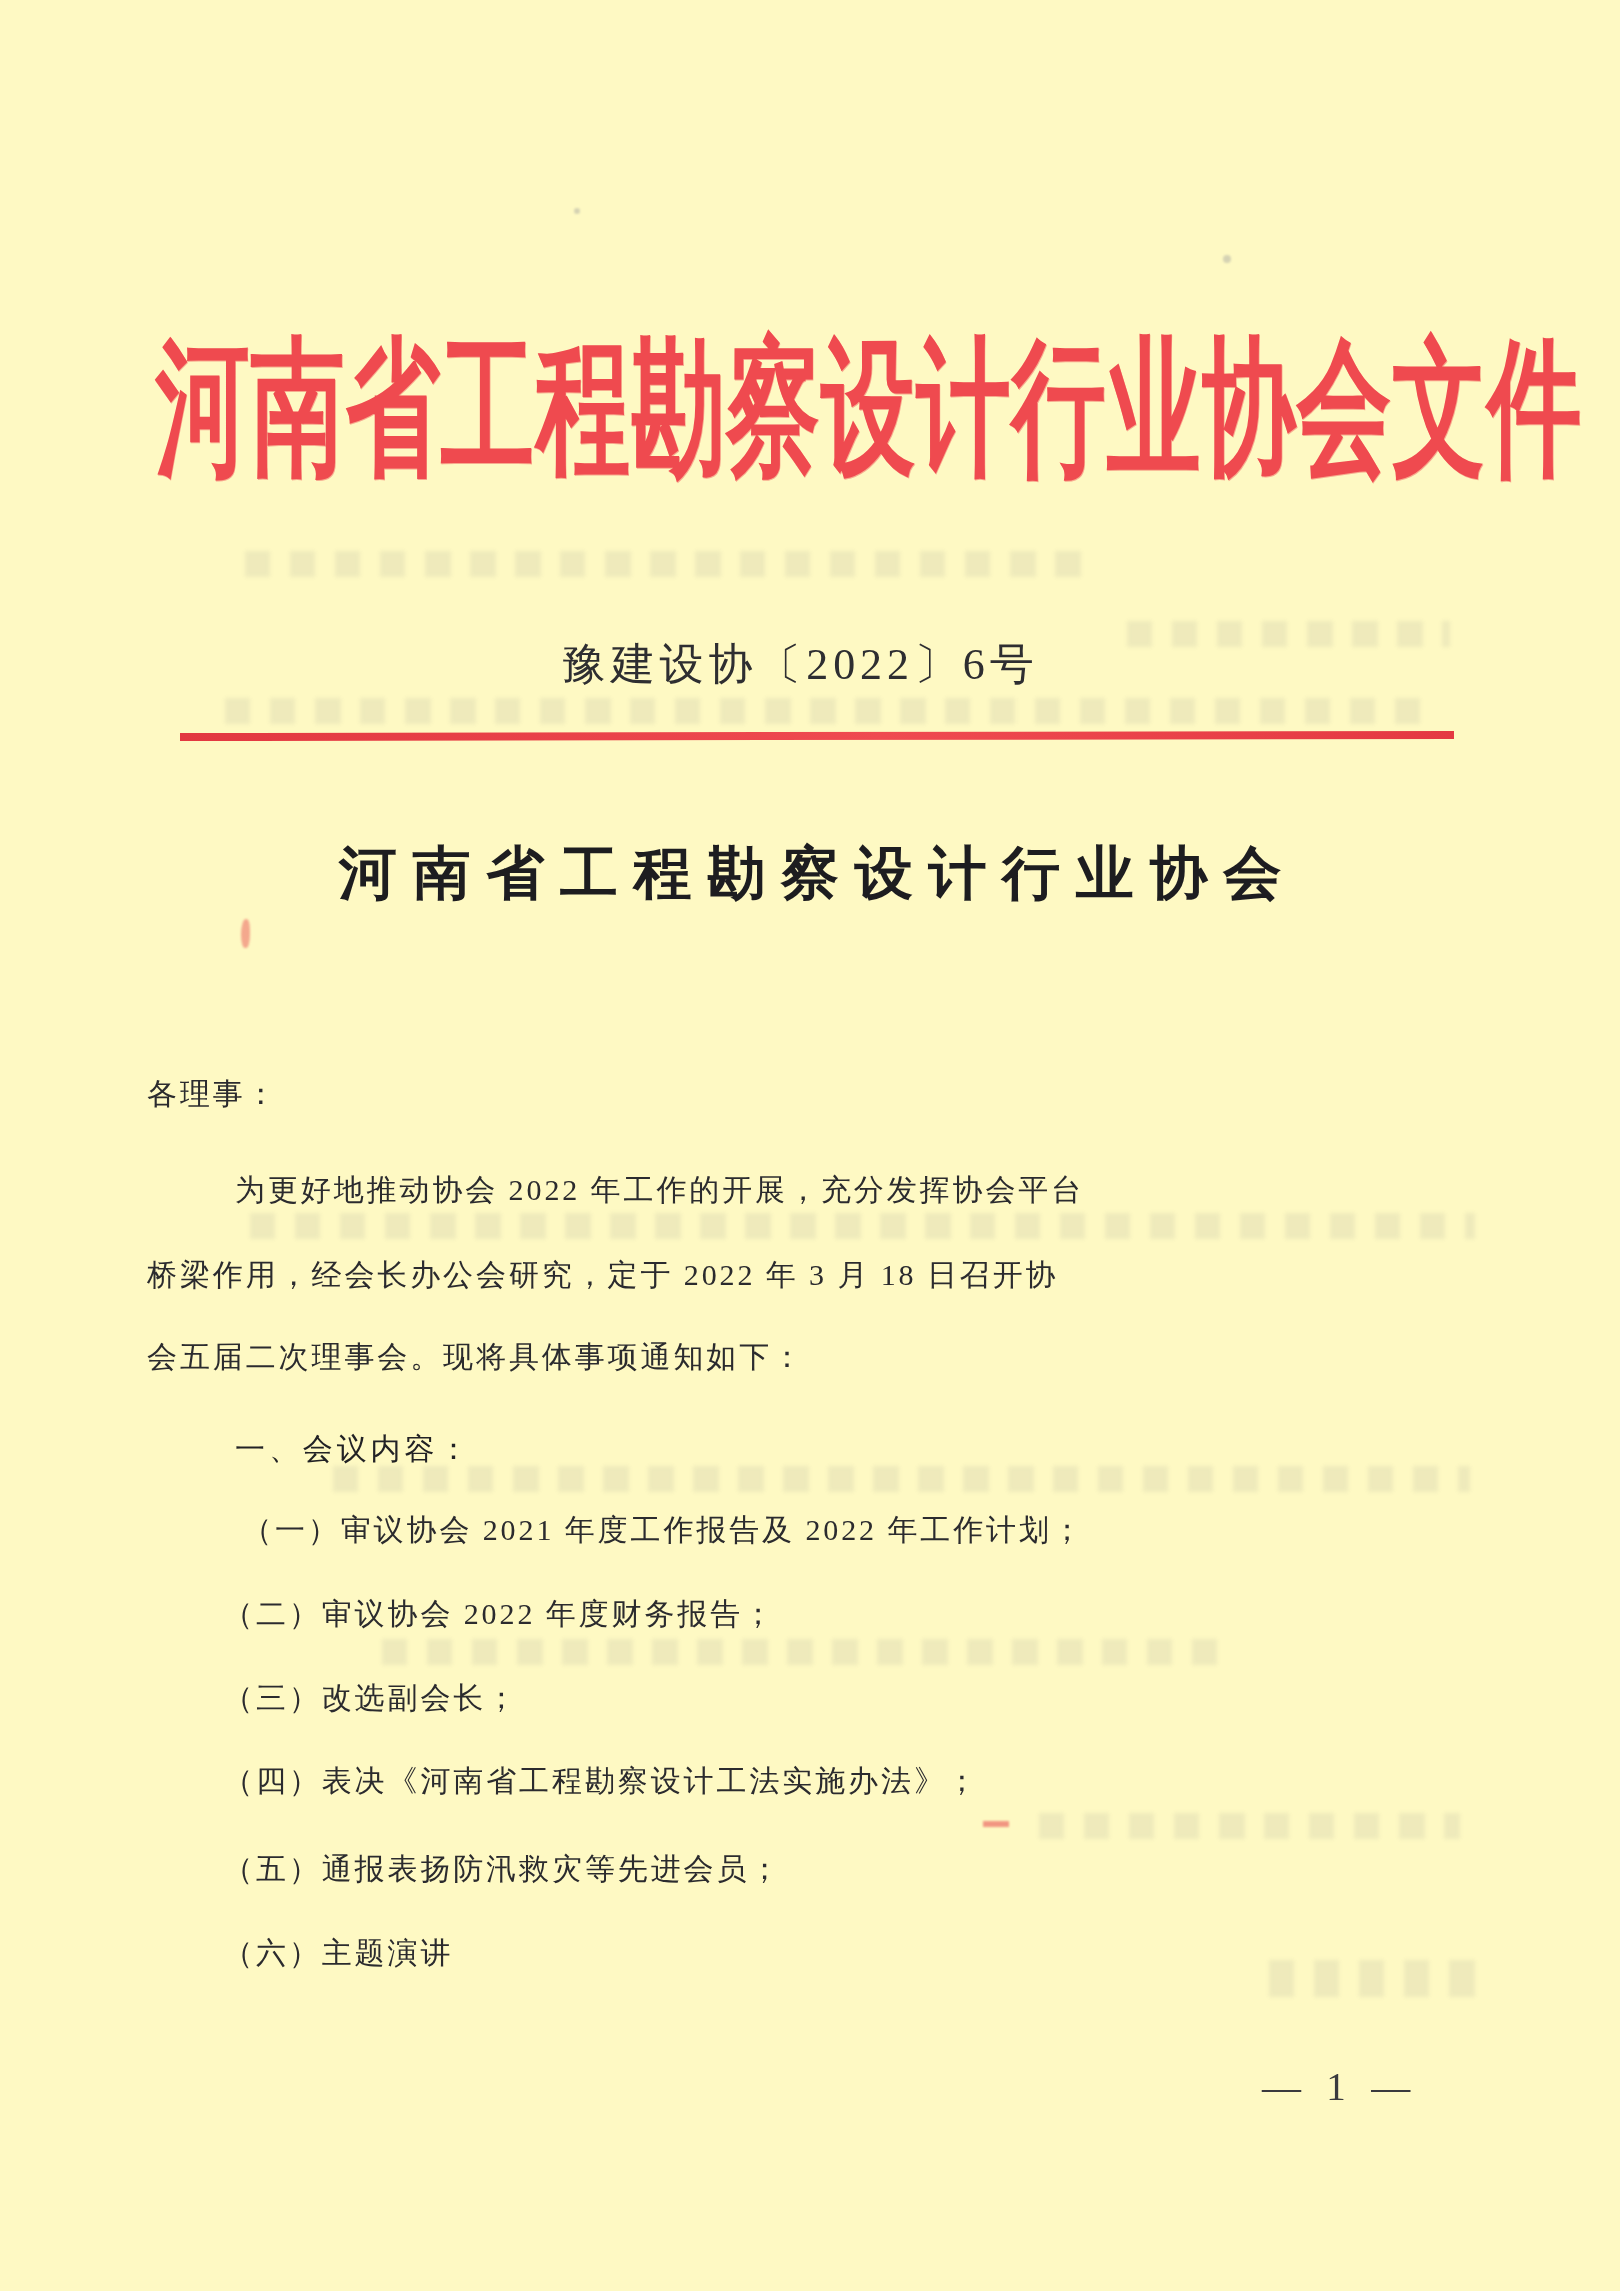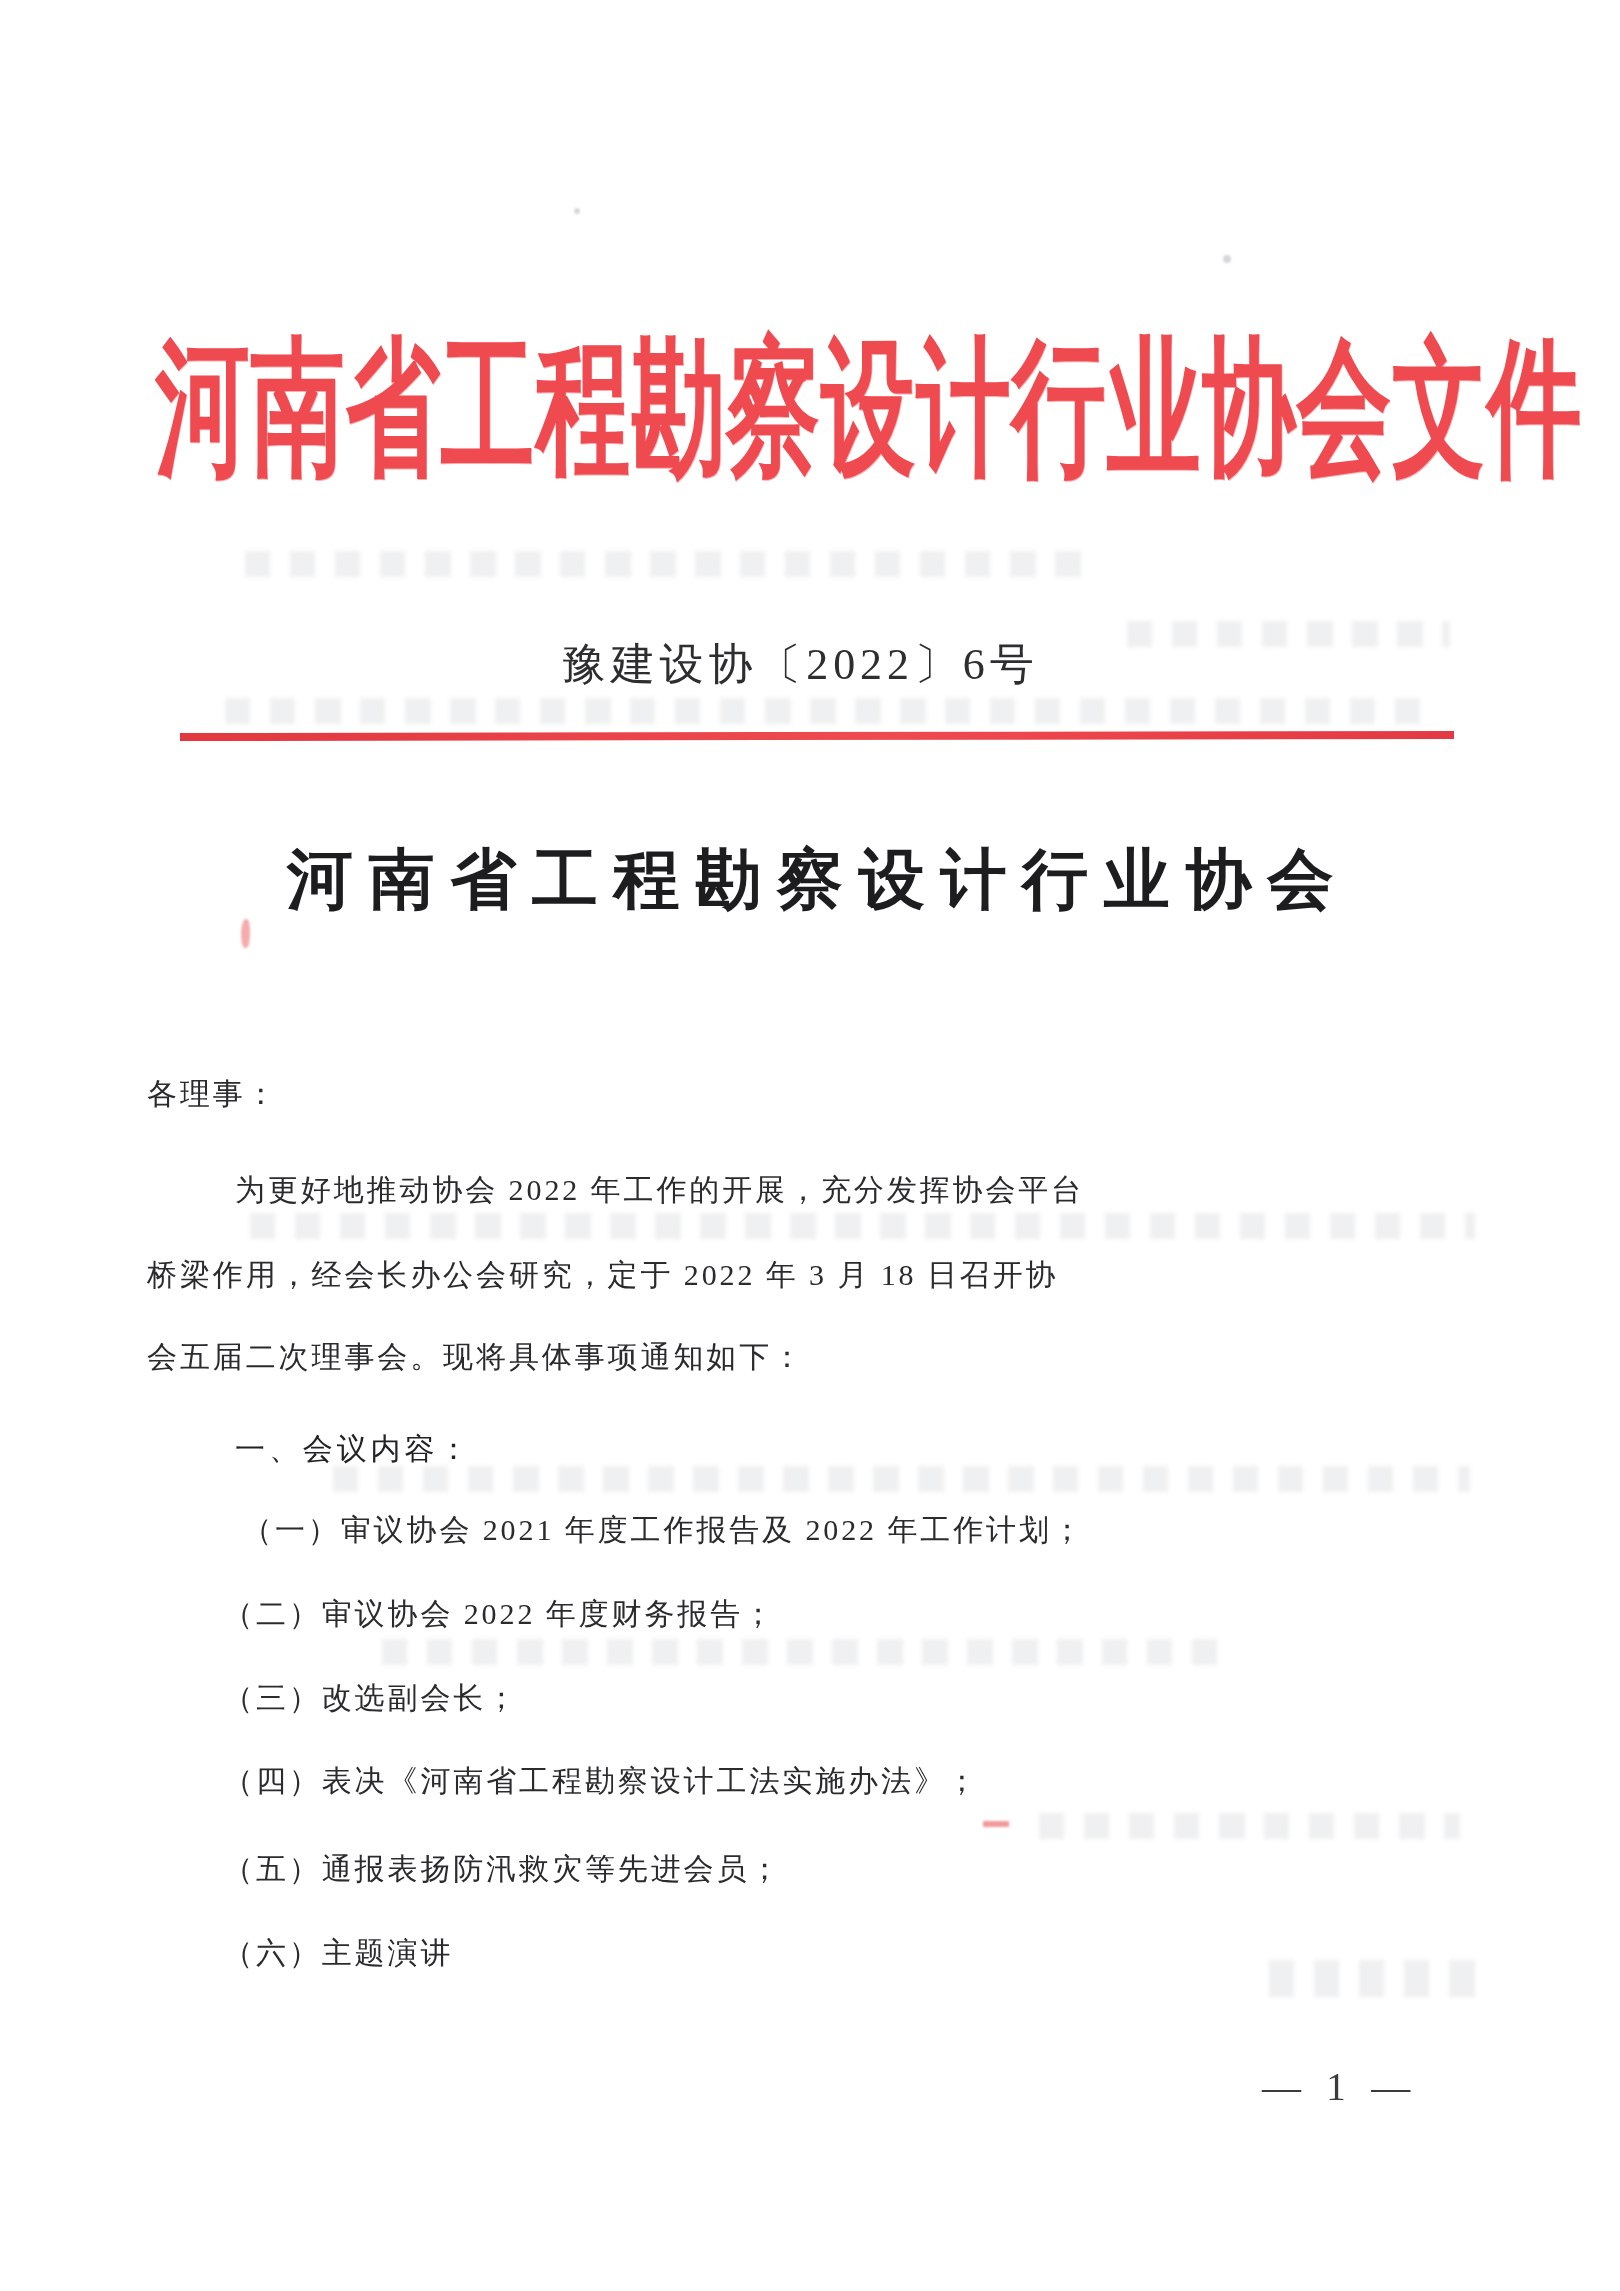--- a/index.html
+++ b/index.html
@@ -1,20 +1,20 @@
 <!DOCTYPE html>
 <html><head>
 <meta charset="utf-8">
 <style>
   html,body{margin:0;padding:0;background:#e9e9e9;}
   .page{
     position:relative;
     width:1620px;height:2292px;
     margin:0 auto;
-    background:#ffffff;
+    background:#fef9c3;
     overflow:hidden;
     font-family:"Liberation Serif", serif;
     color:#28282b;
   }
   
   .banner{
     position:absolute;
     top:323px;left:50%;
     width:2078px;margin-left:-1039px;
     text-align:center;
@@ -39,21 +39,21 @@
     background:linear-gradient(90deg,#e23840,#ef4a50 55%,#e43942);
     transform:rotate(-0.10deg);
   }
   .doc-title{
     position:absolute;left:0;right:0;
     text-align:center;
     font-weight:bold;
     color:#1d1d20;
     white-space:nowrap;
   }
-  .doc-title.l1{top:835px;font-size:66px;letter-spacing:15.7px;text-indent:15.7px;}
+  .doc-title.l1{top:835px;font-size:58px;letter-spacing:15.7px;text-indent:15.7px;}
   .doc-title.l2{top:933px;font-size:67px;letter-spacing:11.8px;text-indent:11.8px;}
   .bline{
     position:absolute;
     white-space:nowrap;
     font-size:30px;line-height:51px;
     letter-spacing:2.9px;
     color:#2b2b2e;
   }
   .bline.heading{
     font-family:"Liberation Sans", sans-serif;

